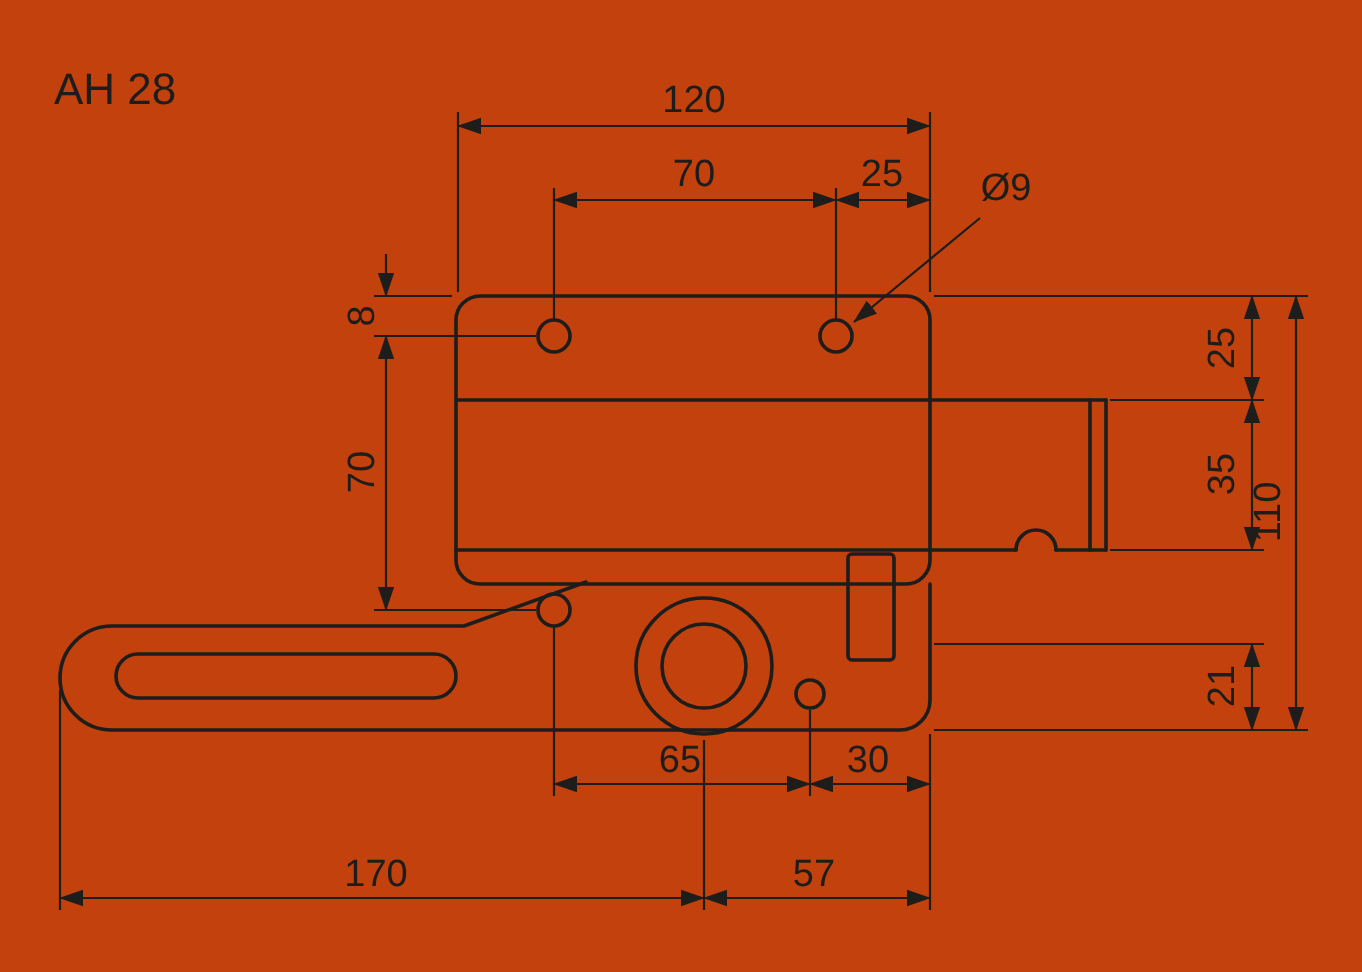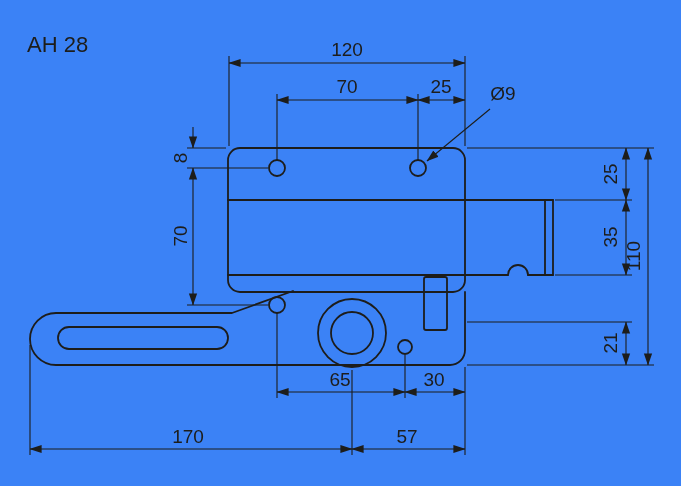--- a/index.html
+++ b/index.html
@@ -1,16 +1,16 @@
 <!DOCTYPE html>
 <html><head>
 <meta charset="utf-8">
 <style>
   html,body{margin:0;padding:0;background:#ffffff;}
-  .sheet{position:relative;width:681px;height:486px;background:#3b82f6;overflow:hidden;}
+  .sheet{position:relative;width:681px;height:486px;background:#c2410c;overflow:hidden;}
   svg{display:block;}
   text{font-family:"Liberation Sans","DejaVu Sans",sans-serif;fill:#1d1d1b;}
   .dim-text{font-size:19px;}
   .title-text{font-size:22px;font-weight:500;}
   .part{fill:none;stroke:#1d1d1b;stroke-width:1.8;stroke-linejoin:round;stroke-linecap:round;}
   .thin{fill:none;stroke:#1d1d1b;stroke-width:1.1;}
 </style>
 </head>
 <body>
 

